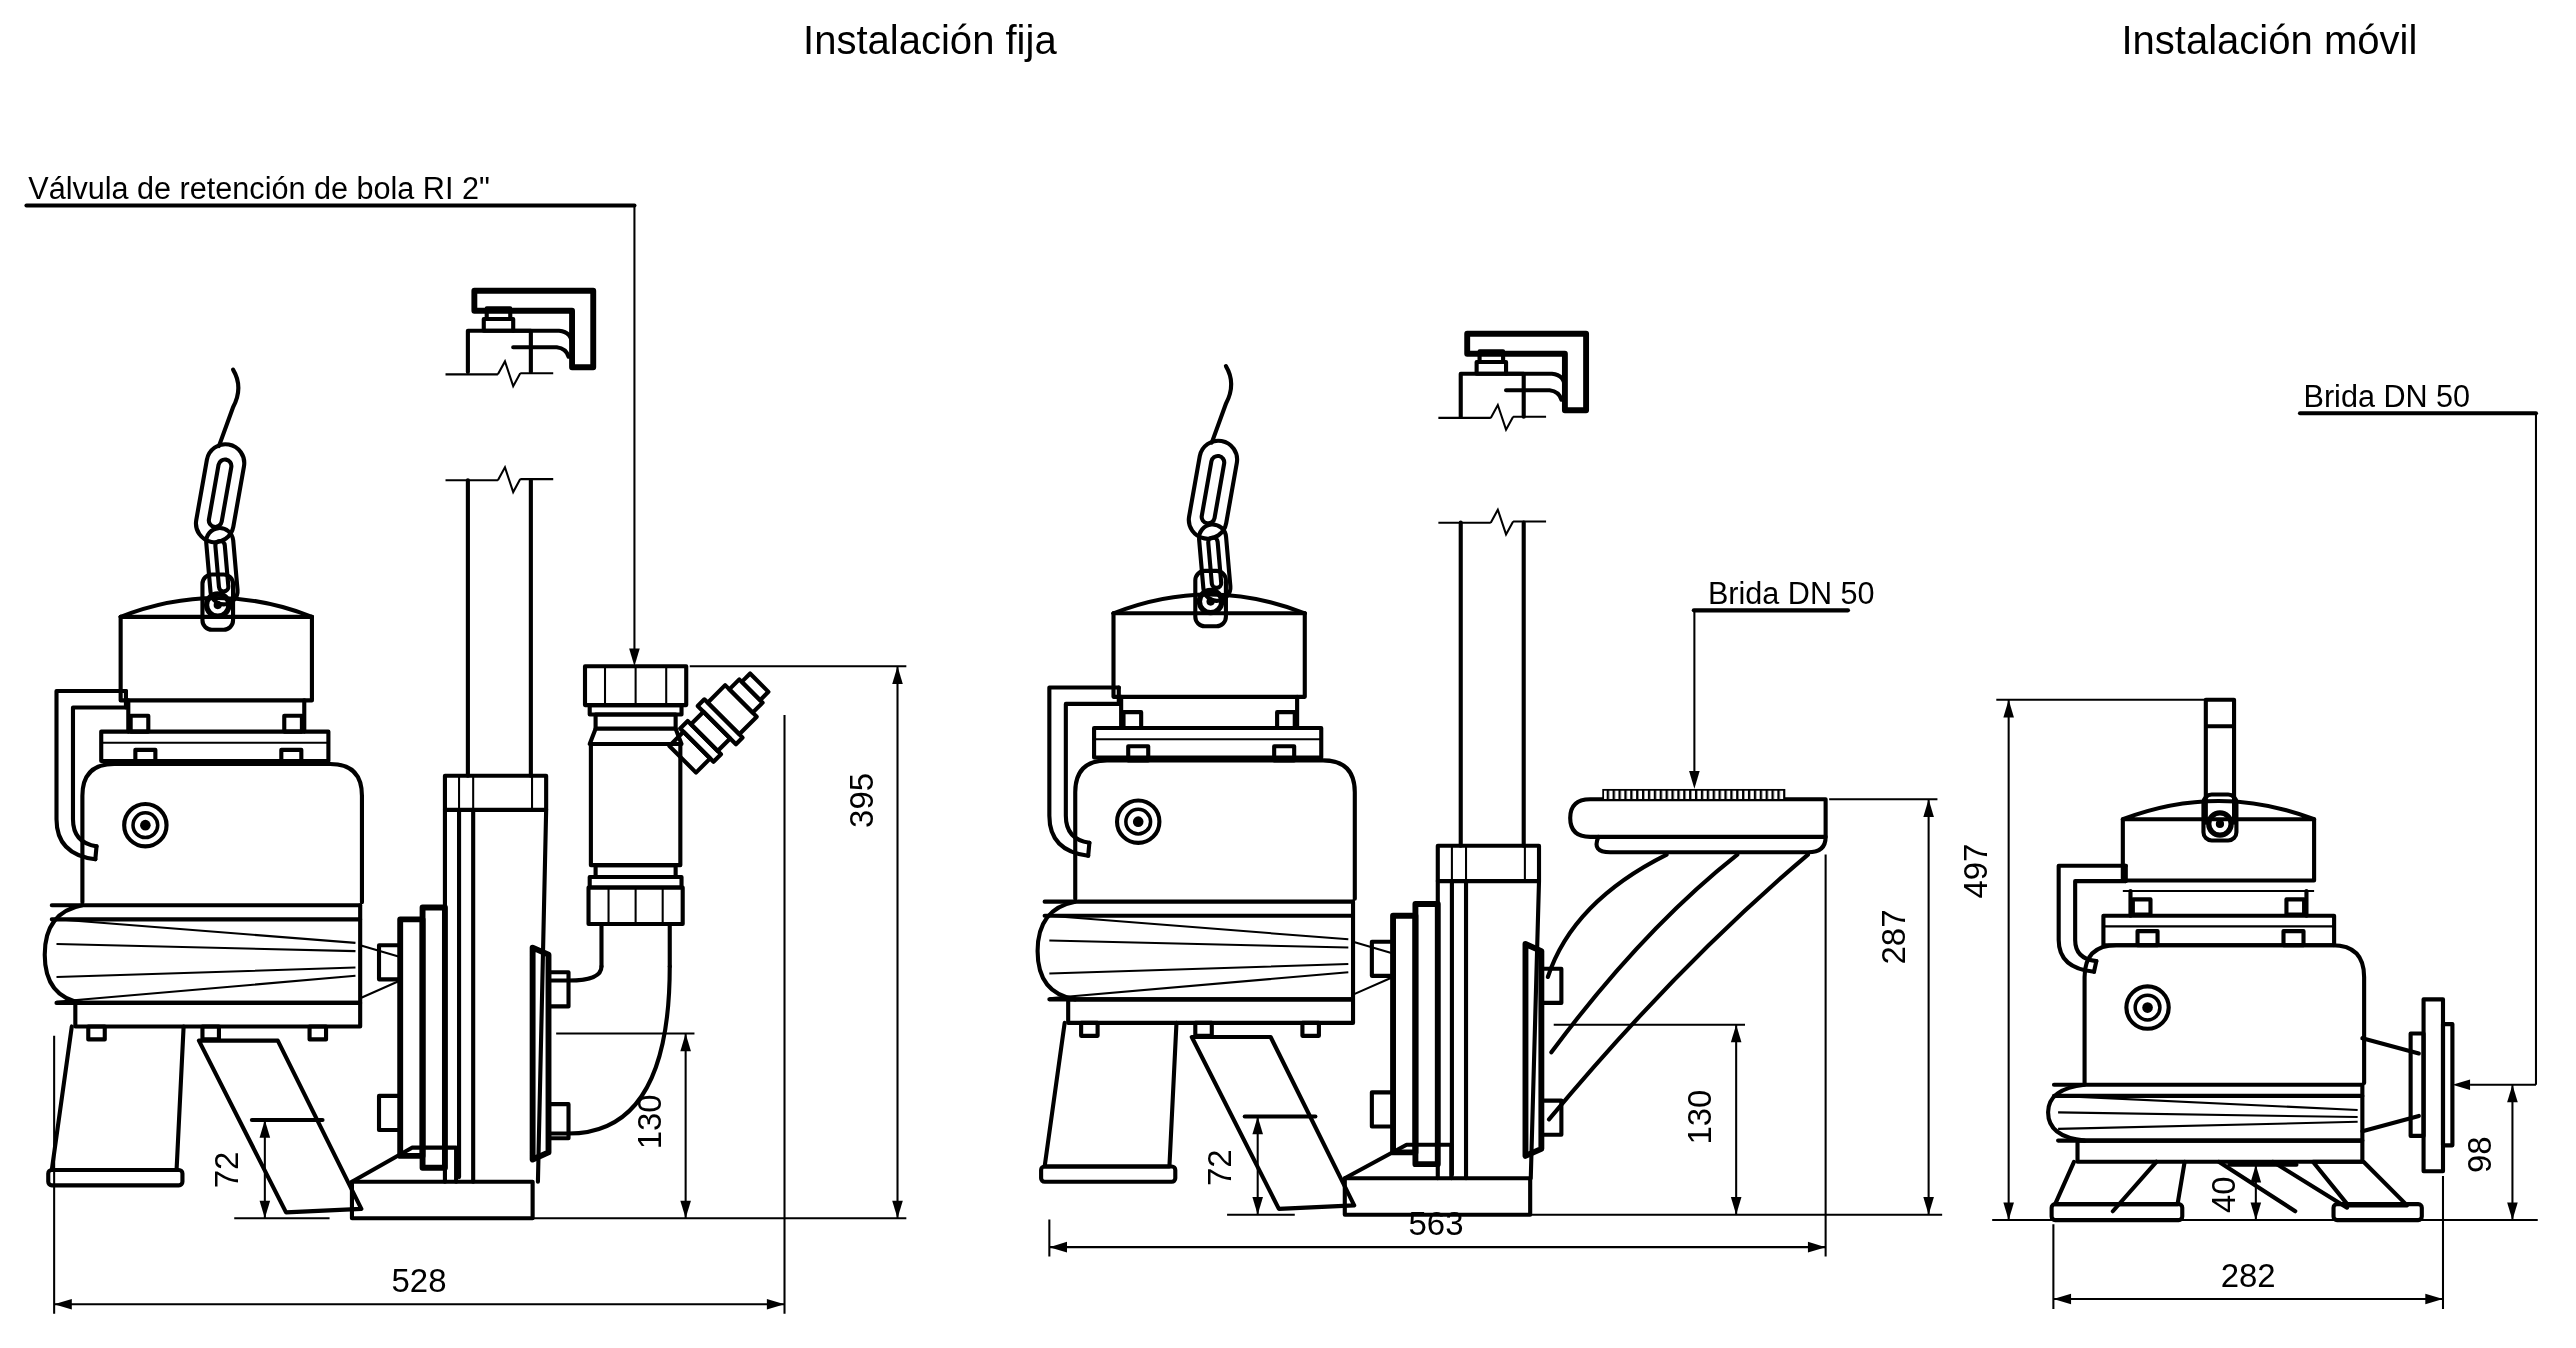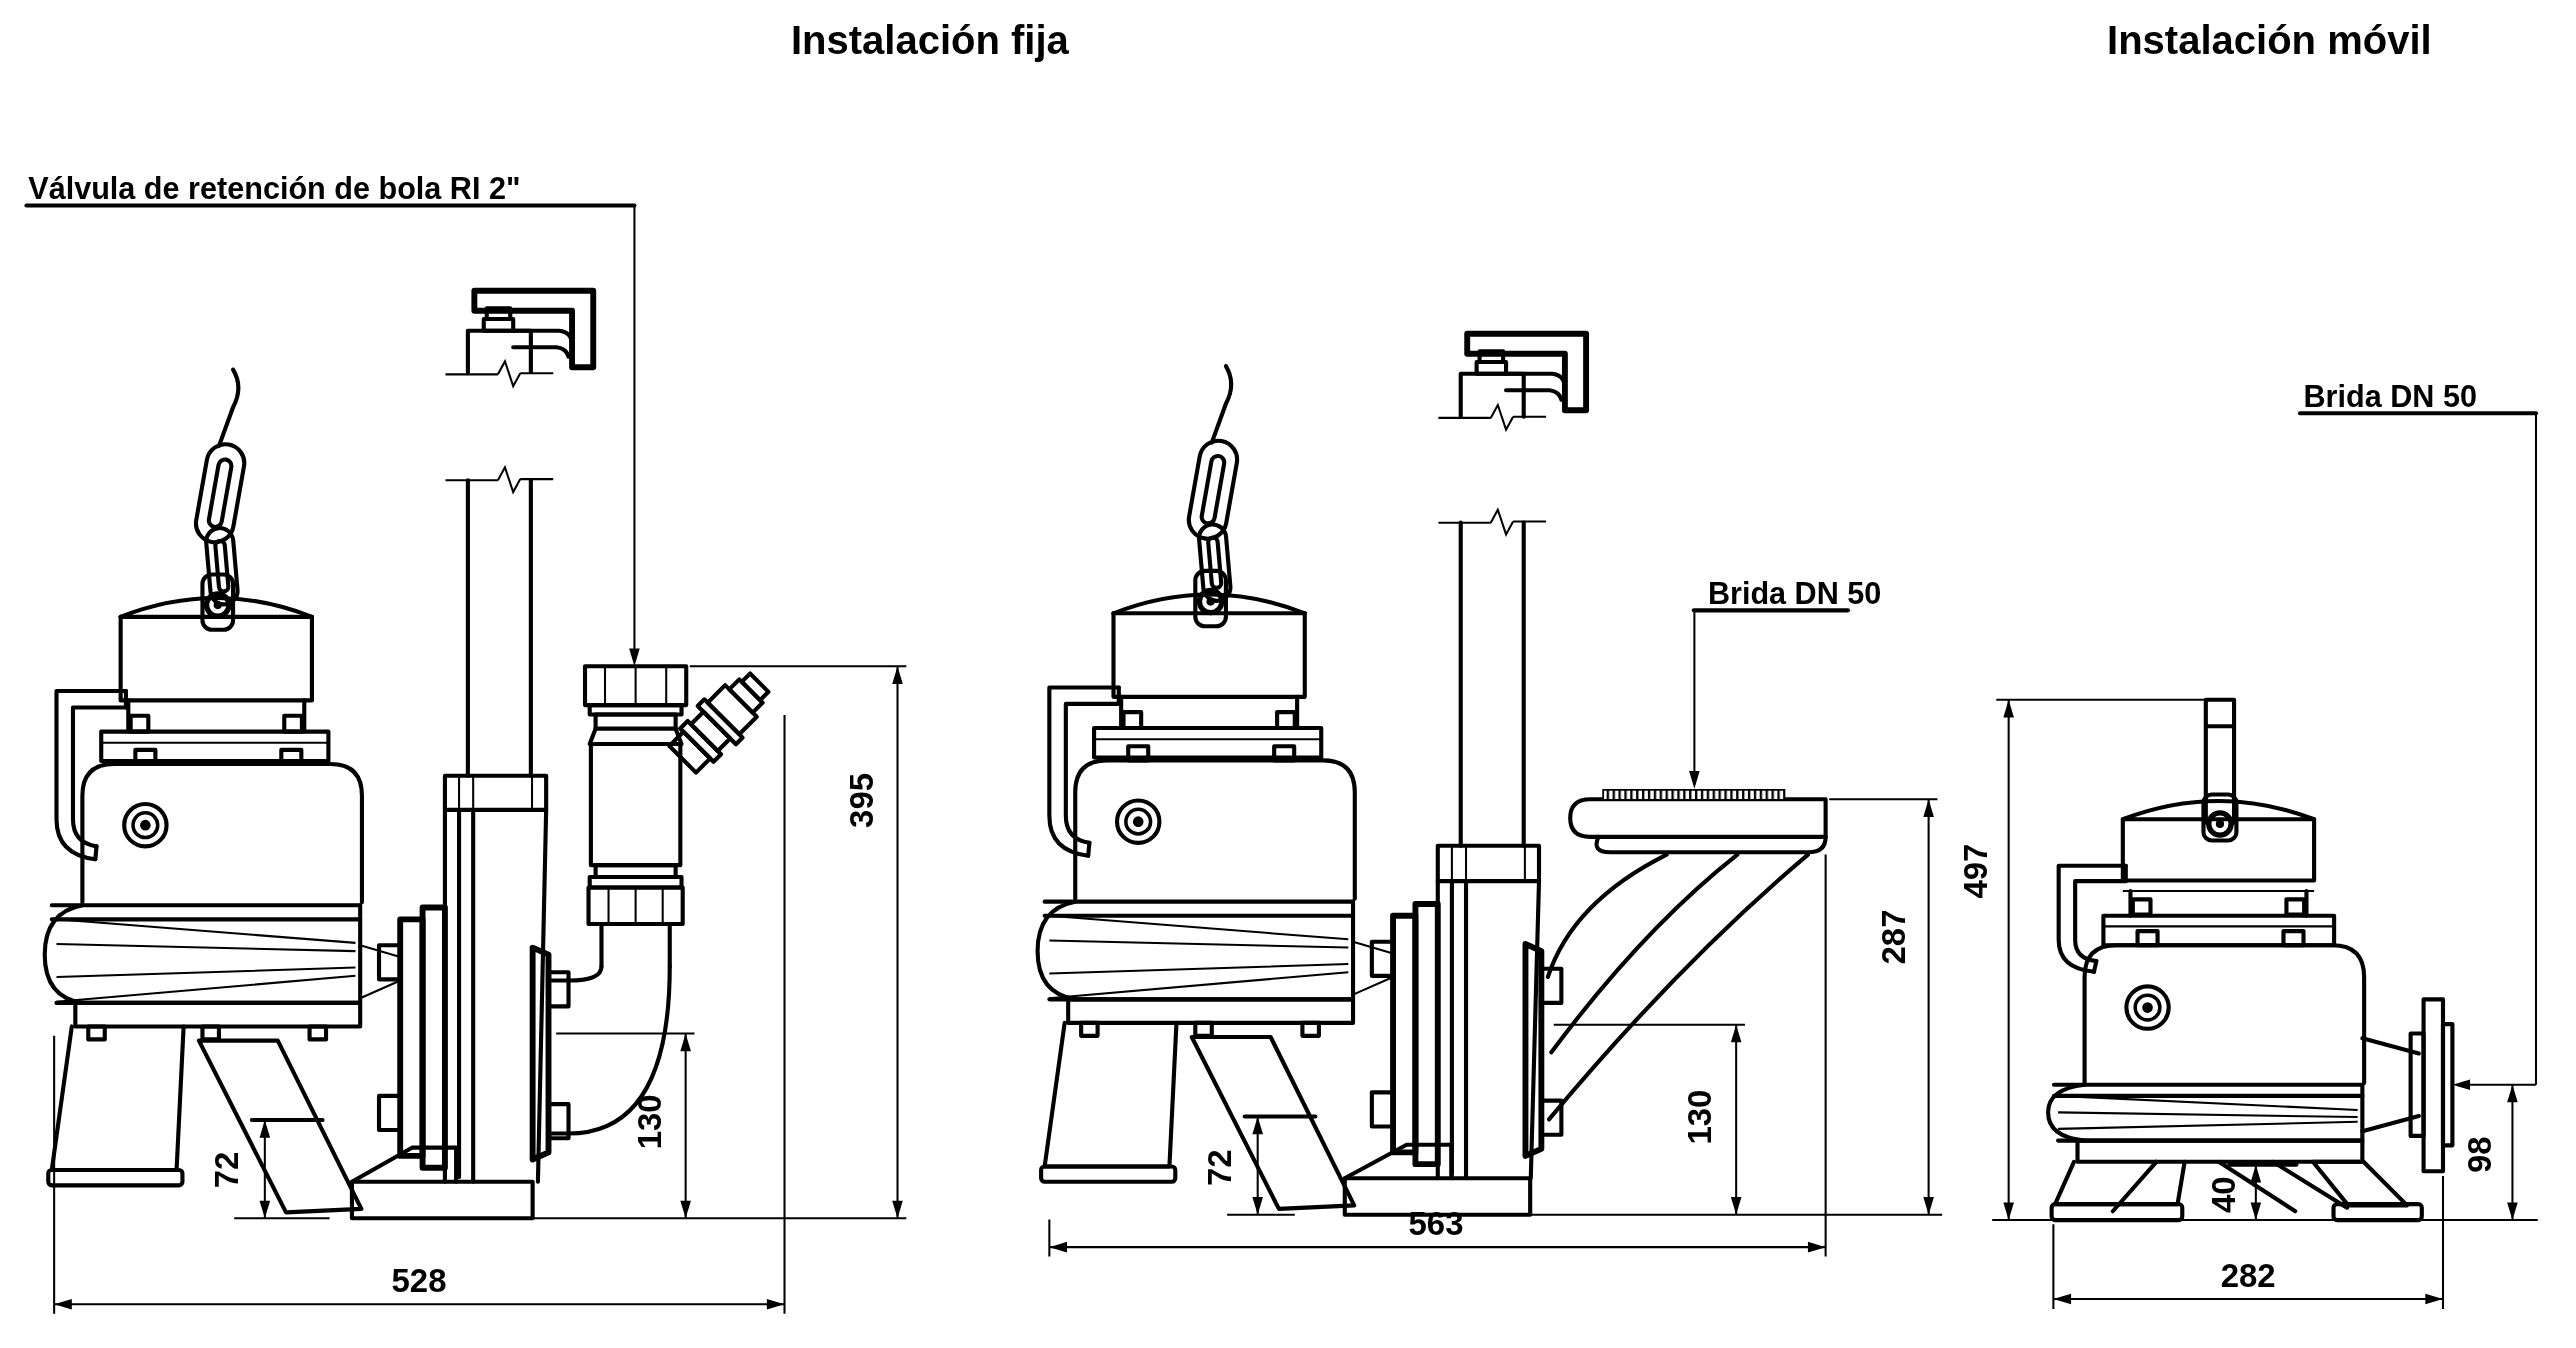--- a/index.html
+++ b/index.html
@@ -1,16 +1,16 @@
 <!DOCTYPE html>
 <html style="font-size:9.4px"><head>
 <meta charset="utf-8">
 <style>
   html,body{margin:0;padding:0;background:#ffffff;}
-  .stage{width:2576px;height:1327px;position:relative;background:#fff;font-weight:bold;}
+  .stage{width:2576px;height:1327px;position:relative;background:#fff;}
   svg{display:block;}
   text{font-family:"Liberation Sans","DejaVu Sans",sans-serif;fill:#000;}
   .title{font-size:68px;}
   .lbl{font-size:52px;}
   .dim{font-size:56px;}
   .ln{stroke:#000;fill:none;stroke-width:7;stroke-linecap:round;stroke-linejoin:round;}
   .lnthick{stroke:#000;fill:none;stroke-width:10;stroke-linecap:round;stroke-linejoin:round;}
   .thin{stroke:#000;fill:none;stroke-width:3.5;stroke-linecap:butt;}
   .arrow{fill:#000;stroke:none;}
   .solid{fill:#000;stroke:none;}

